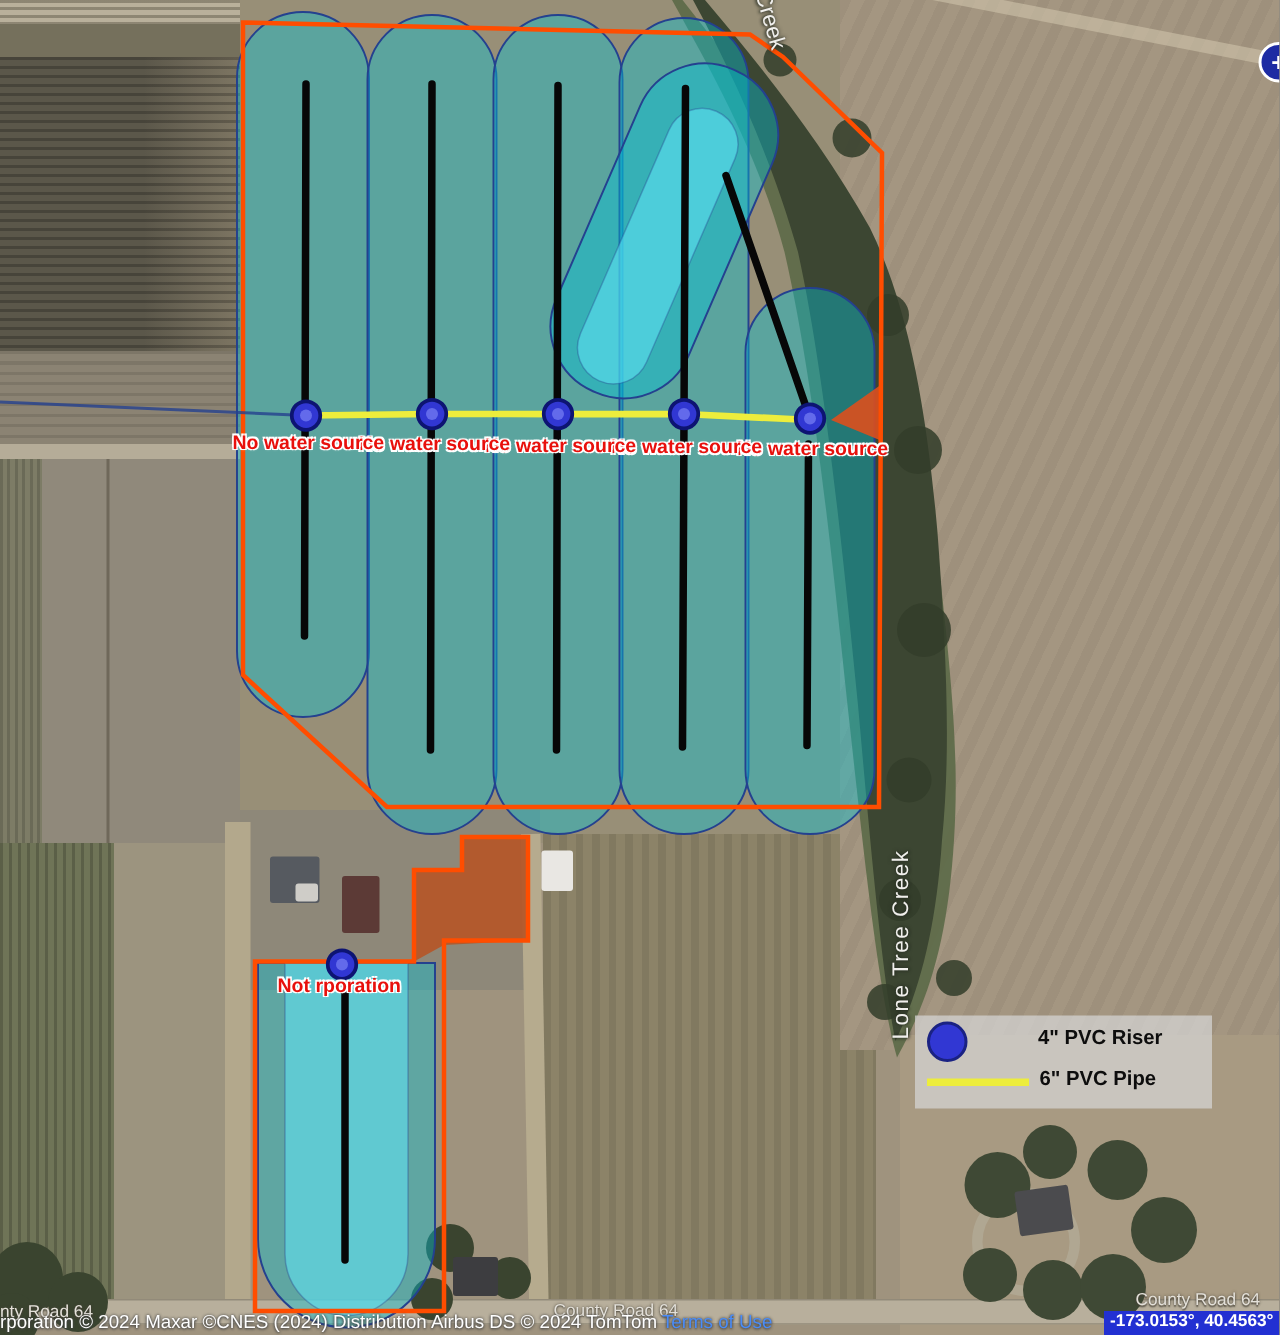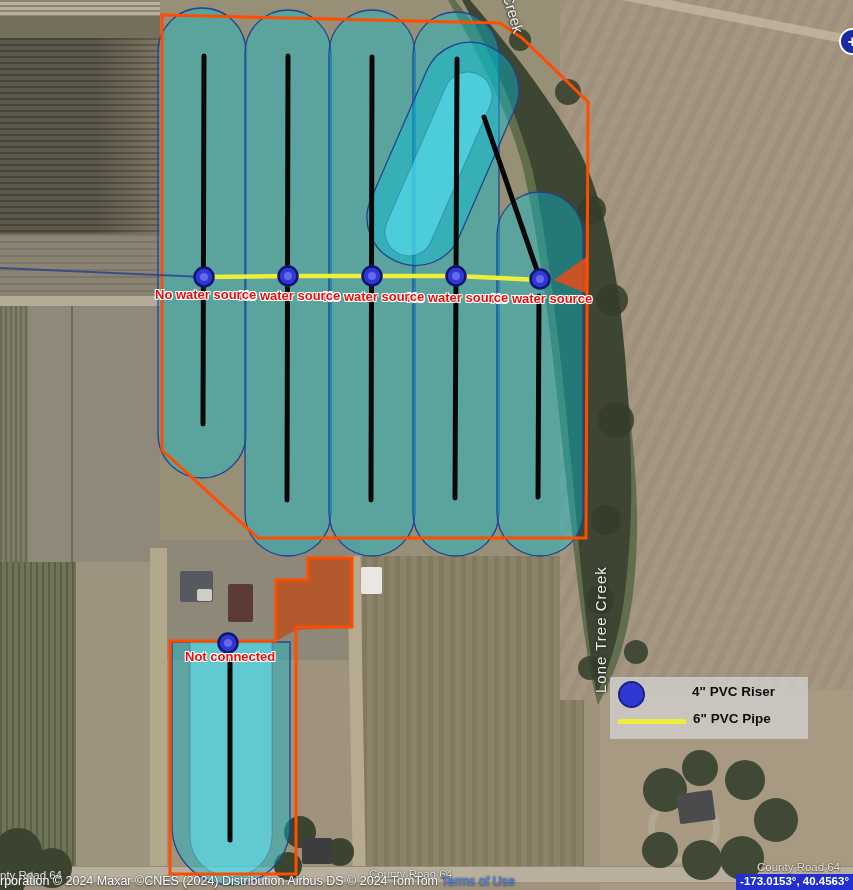--- a/index.html
+++ b/index.html
@@ -200,21 +200,21 @@
       <circle class="riser-hl" cx="540" cy="279" r="4"></circle>
         <circle class="riser-hl" cx="228" cy="643" r="4"></circle>
     </g>
   </svg>
 
   <div class="lbl-red" style="left:155px;top:287px;z-index:30">No water source</div>
   <div class="lbl-red" style="left:239px;top:288px;z-index:29">No water source</div>
   <div class="lbl-red" style="left:323px;top:289px;z-index:28">No water source</div>
   <div class="lbl-red" style="left:407px;top:290px;z-index:27">No water source</div>
   <div class="lbl-red" style="left:491px;top:291px;z-index:26">No water source</div>
-  <div class="lbl-red" style="left:185px;top:649px">Not connected</div>
+  <div class="lbl-red" style="left:185px;top:649px">Not rporation</div>
 
   <div id="creek-top" class="lbl-place" style="left:516px;top:-8px">Creek</div>
   <div id="creek-right" class="lbl-place" style="left:592px;top:558px;height:135px">Lone Tree Creek</div>
   <div class="lbl-road" style="left:0;top:869px">nty Road 64</div>
   <div class="lbl-road" style="left:369px;top:868px">County Road 64</div>
   <div class="lbl-road" style="left:757px;top:861px">County Road 64</div>
 
   <div id="legend">
     <div class="sym-riser"></div>
     <div class="txt t1">4" PVC Riser</div>

